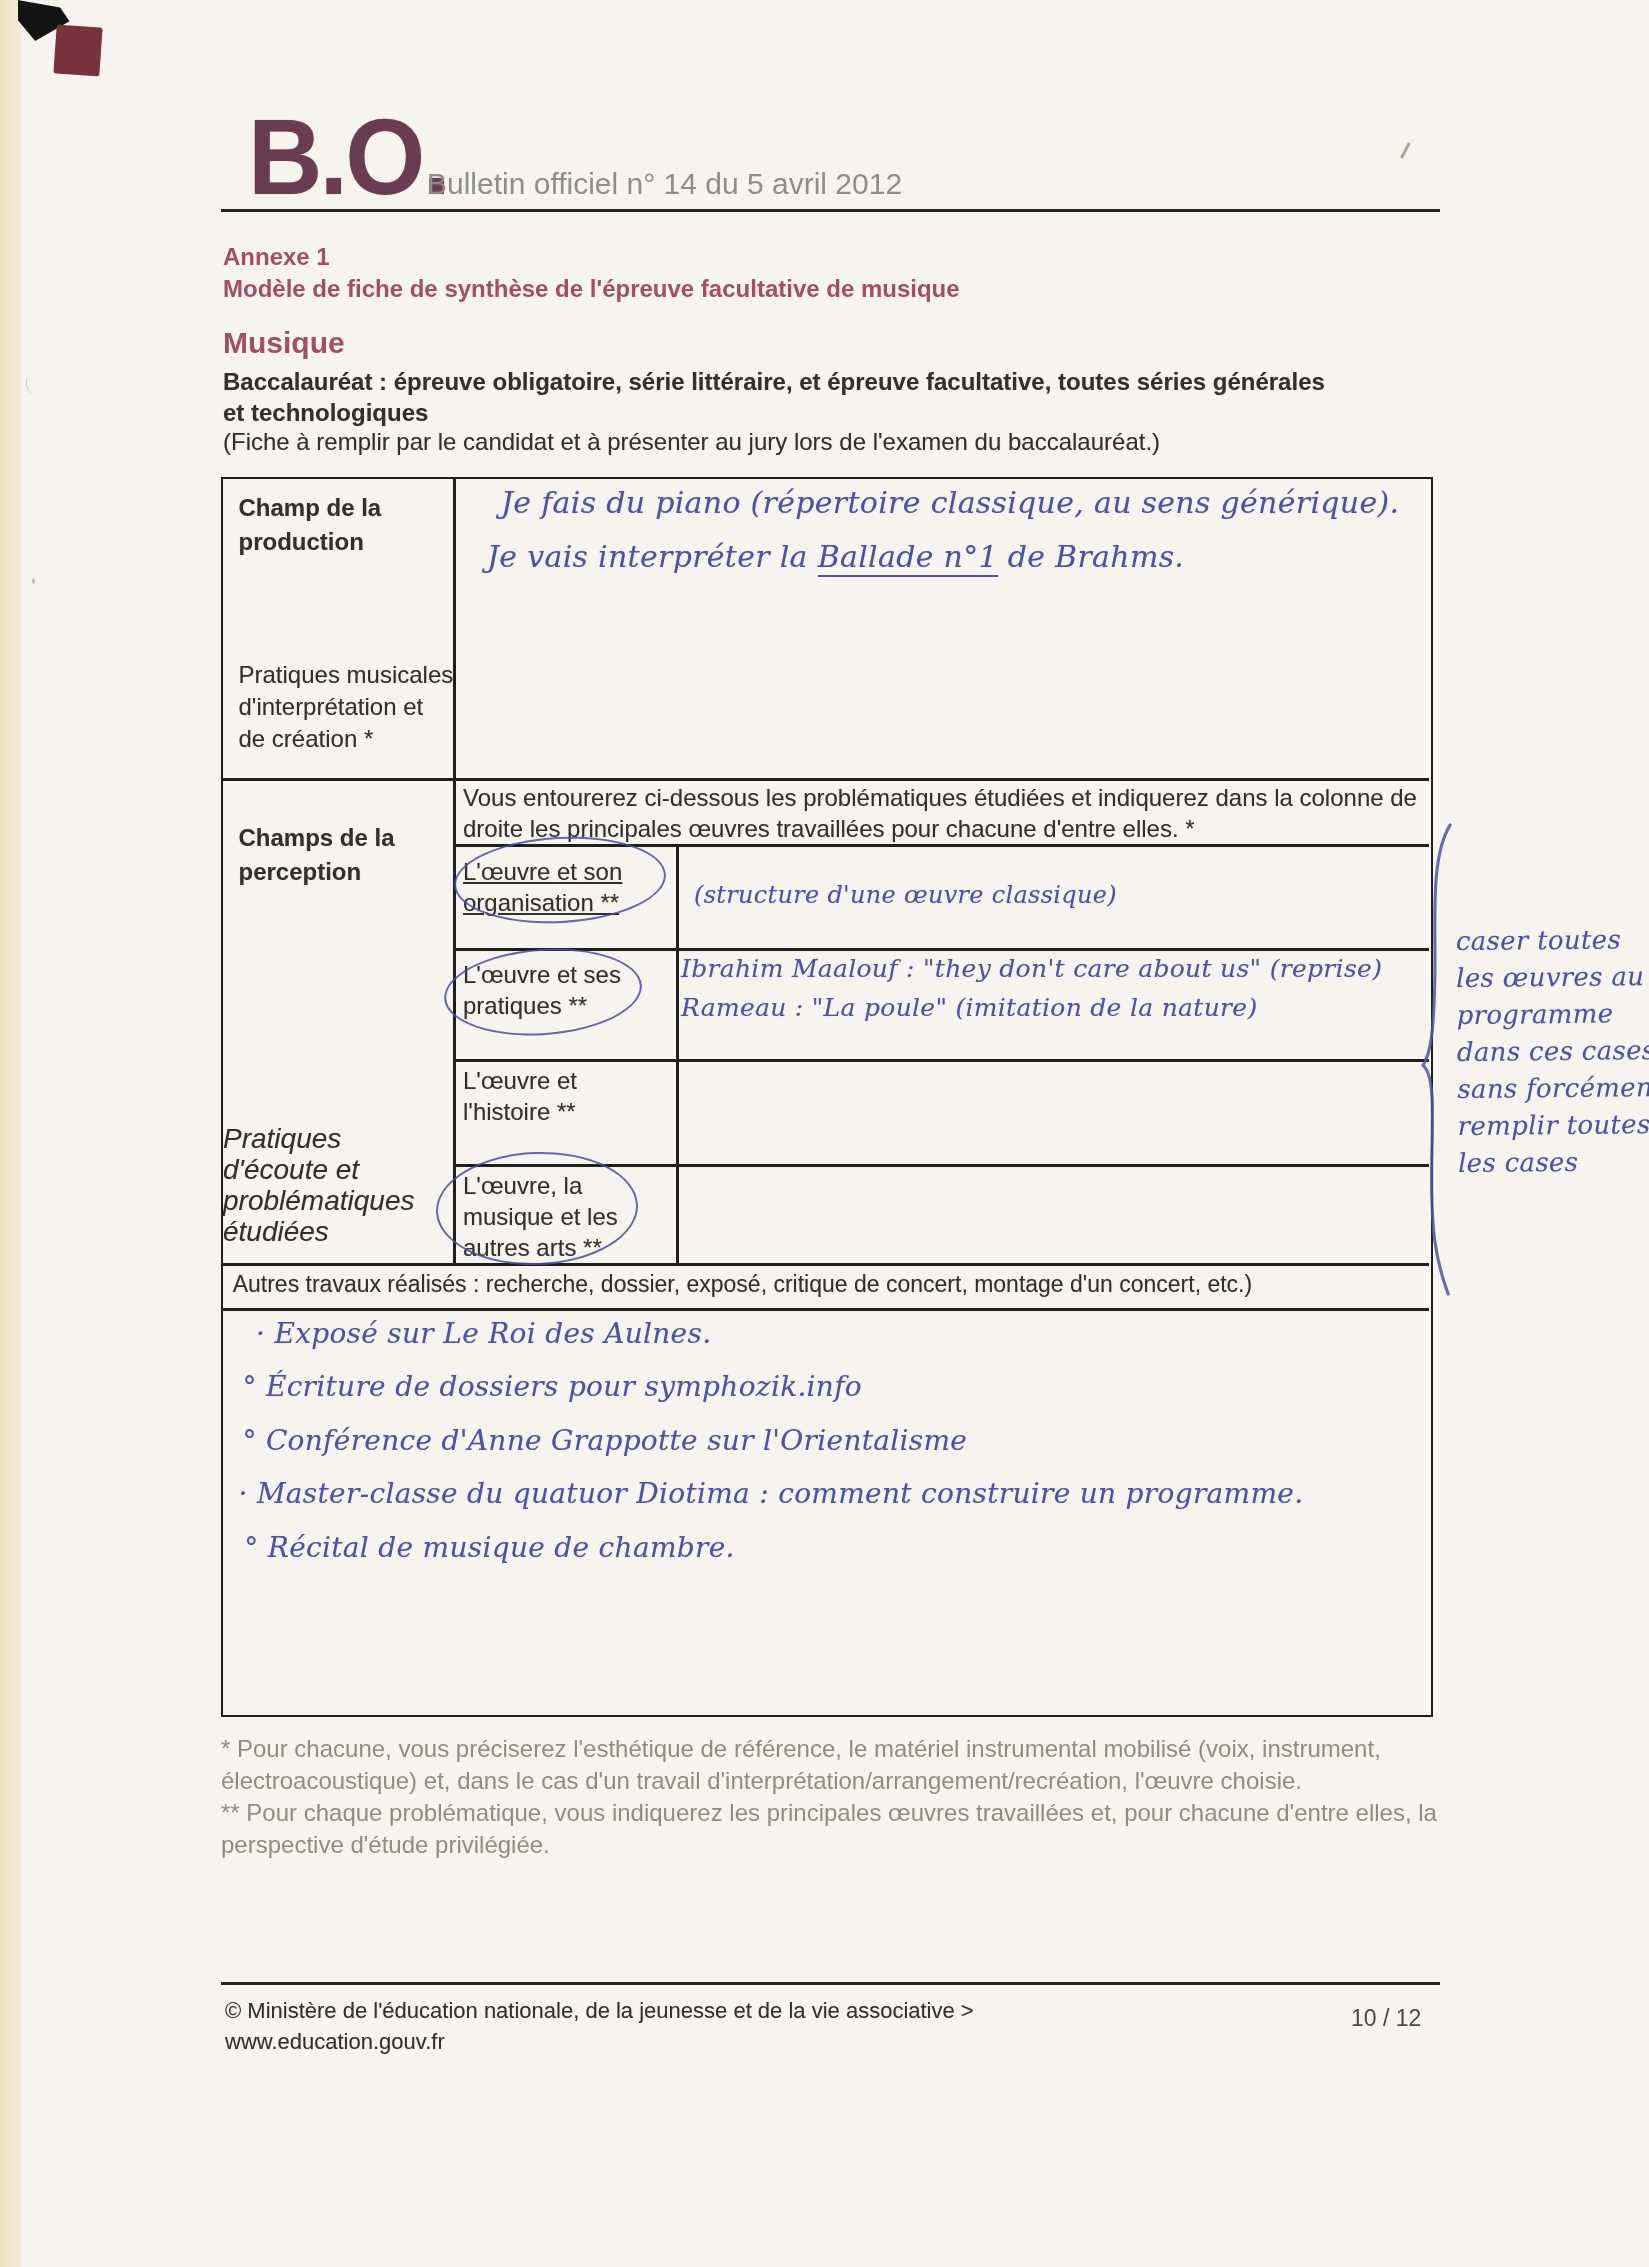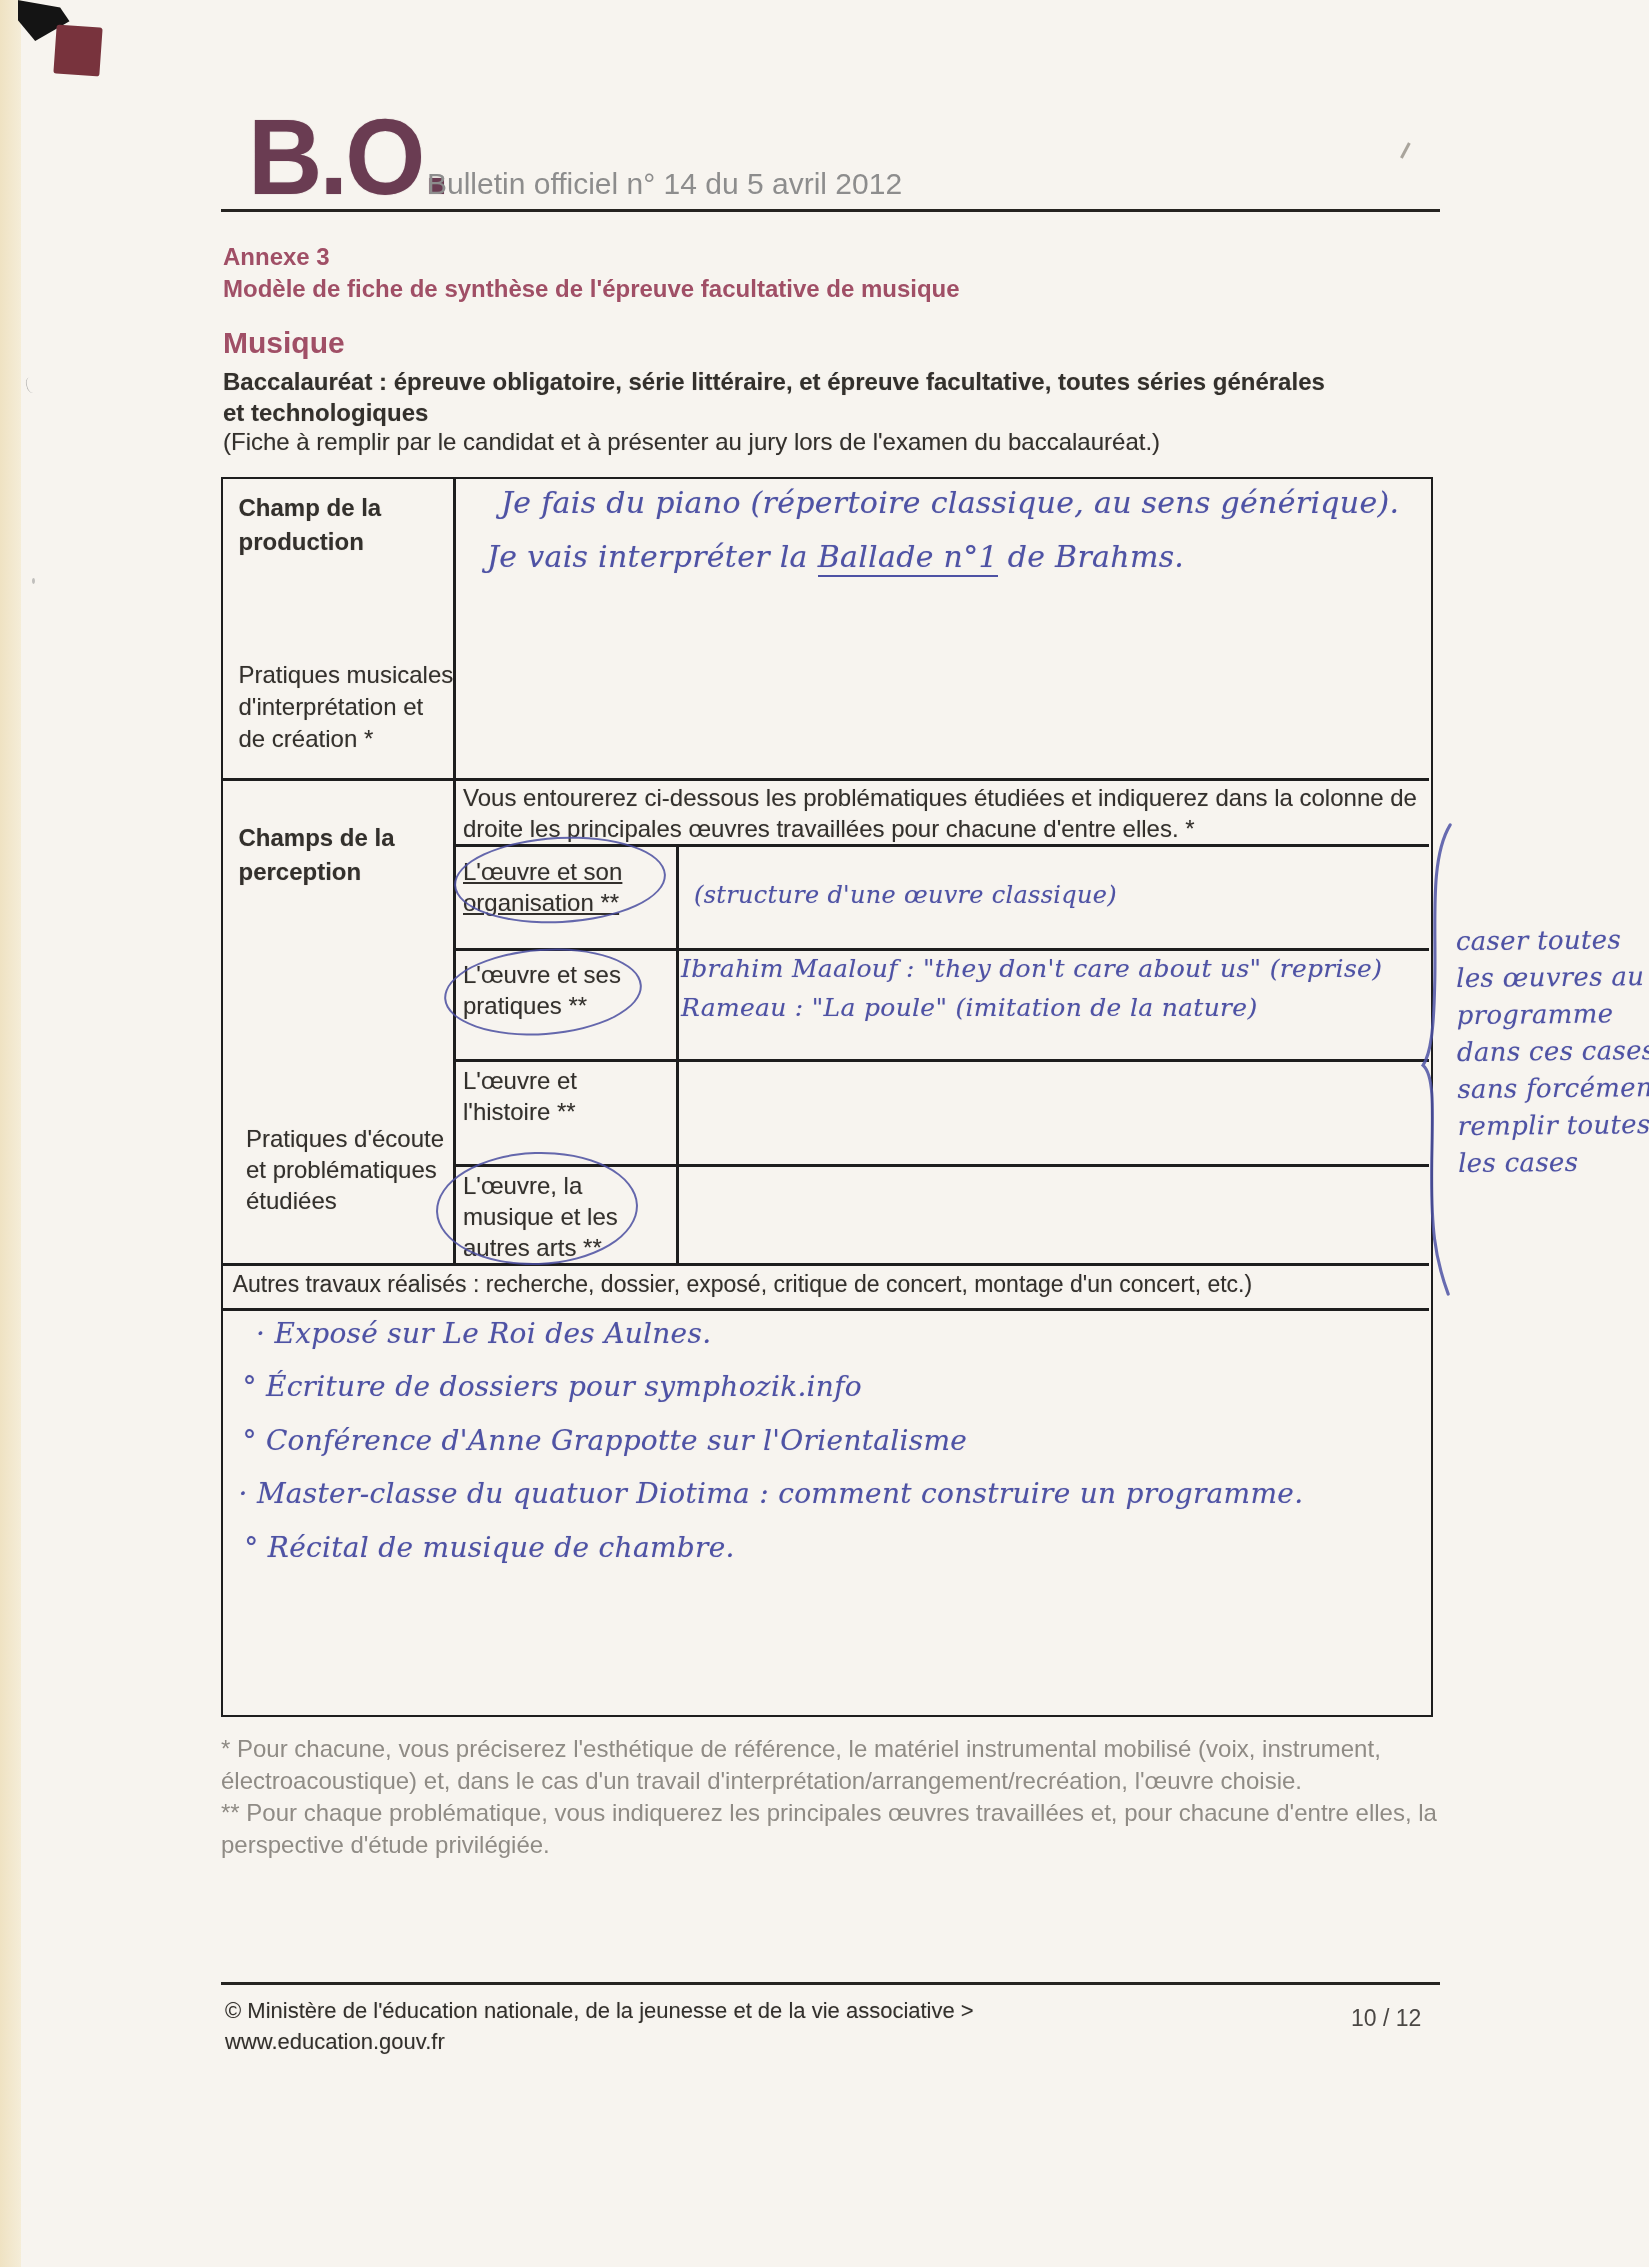--- a/index.html
+++ b/index.html
@@ -57,21 +57,21 @@
   <div class="corner-maroon"></div>
   <div class="tick" style="left:1404px;top:142px;width:2.9px;height:16.5px;transform:rotate(28deg);"></div>
   <div class="abs" style="left:26px;top:377px;width:8.7px;height:15.5px;border-left:1.9px solid #8a8a8a;border-radius:60% 0 0 60%;transform:rotate(-14deg);opacity:.55;"></div>
   <div class="abs" style="left:32px;top:578px;width:2.9px;height:5.8px;background:#8a8a8a;opacity:.5;border-radius:50%;"></div>
 
   <div class="abs logo" style="left:248px;top:109px;">B.O.</div>
   <div class="abs gray" style="left:427px;top:167px;font-size:30px;">Bulletin officiel n° 14 du 5 avril 2012</div>
   <div class="abs rule" style="left:221px;top:209px;width:1219px;height:2.9px;"></div>
 
   <div class="abs rose bold" style="left:223px;top:241px;font-size:24px;line-height:32px;">
-    <div>Annexe 3</div>
+    <div>Annexe 1</div>
     <div>Modèle de fiche de synthèse de l'épreuve facultative de musique</div>
   </div>
 
   <div class="abs rose bold" style="left:223px;top:326px;font-size:30px;">Musique</div>
   <div class="abs print bold" style="left:223px;top:368px;font-size:24px;">Baccalauréat : épreuve obligatoire, série littéraire, et épreuve facultative, toutes séries générales</div>
   <div class="abs print bold" style="left:223px;top:399px;font-size:24px;">et technologiques</div>
   <div class="abs print" style="left:223px;top:428px;font-size:24px;">(Fiche à remplir par le candidat et à présenter au jury lors de l'examen du baccalauréat.)</div>
 
   <div class="abs" style="left:221px;top:477px;width:1212px;height:1240px;border:2.9px solid #1e1e1e;box-sizing:border-box;">
 
@@ -84,21 +84,21 @@
     <div class="abs tline" style="left:230px;top:685px;width:976px;height:2.9px;"></div>
     <div class="abs tline" style="left:0;top:784px;width:1206px;height:2.9px;"></div>
     <div class="abs tline" style="left:0;top:829px;width:1206px;height:2.9px;"></div>
 
     <div class="abs print bold" style="left:15.5px;top:11.6px;width:199px;font-size:24px;line-height:34px;">Champ de la production</div>
     <div class="abs print" style="left:15.5px;top:180px;width:215px;font-size:24px;line-height:32px;">Pratiques musicales d'interprétation et de création *</div>
     <div class="abs ink" style="left:278px;top:5.8px;font-size:30px;">Je fais du piano (répertoire classique, au sens générique).</div>
     <div class="abs ink" style="left:264px;top:60px;font-size:30px;"><span>Je vais interpréter la </span><span class="underl">Ballade n°1</span><span> de Brahms.</span></div>
 
     <div class="abs print bold" style="left:15.5px;top:342px;width:180px;font-size:24px;line-height:34px;">Champs de la perception</div>
-    <div class="abs print" style="left:23px;top:644px;width:204px;font-size:24px;line-height:31px;">Pratiques d'écoute et problématiques étudiées</div>
+    <div class="abs print" style="left:0;top:644px;width:204px;font-size:28px;line-height:31px;font-style:italic;">Pratiques d'écoute et problématiques étudiées</div>
     <div class="abs print" style="left:240px;top:303px;width:961px;font-size:24px;line-height:31px;">Vous entourerez ci-dessous les problématiques étudiées et indiquerez dans la colonne de droite les principales œuvres travaillées pour chacune d'entre elles. *</div>
 
     <div class="abs print" style="left:240px;top:377px;width:194px;font-size:24px;line-height:31px;text-decoration:underline;">L'œuvre et son organisation **</div>
     <div class="abs print" style="left:240px;top:480px;width:194px;font-size:24px;line-height:31px;">L'œuvre et ses pratiques **</div>
     <div class="abs print" style="left:240px;top:586px;width:194px;font-size:24px;line-height:31px;">L'œuvre et l'histoire **</div>
     <div class="abs print" style="left:240px;top:691px;width:194px;font-size:24px;line-height:31px;">L'œuvre, la musique et les autres arts **</div>
 
     <div class="circle" style="left:231px;top:358px;width:208px;height:82px;transform:rotate(-3deg);"></div>
     <div class="circle" style="left:221px;top:470px;width:194px;height:82px;transform:rotate(-4deg);"></div>
     <div class="circle" style="left:213px;top:673px;width:198px;height:109px;transform:rotate(-2deg);"></div>

